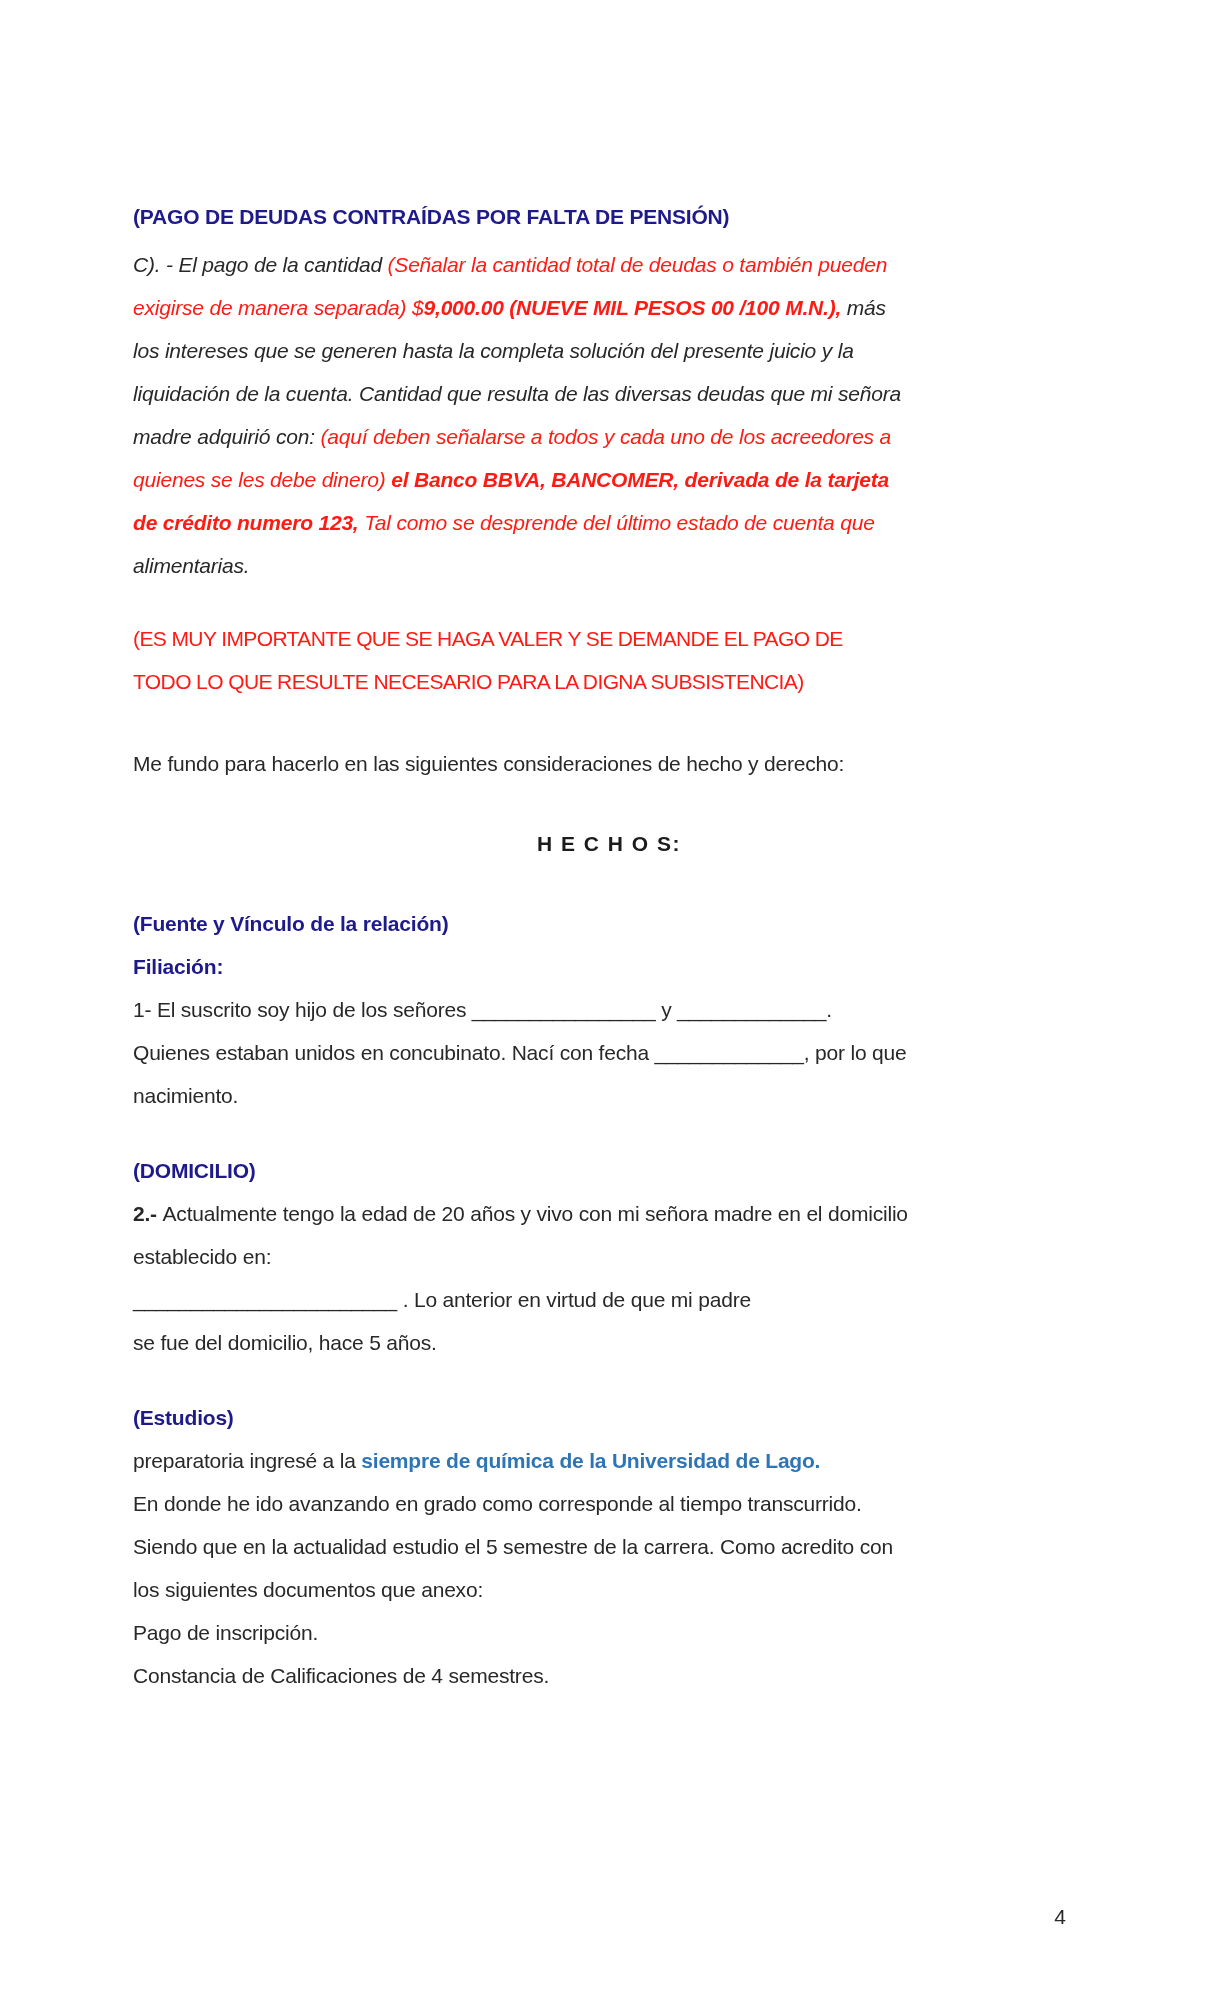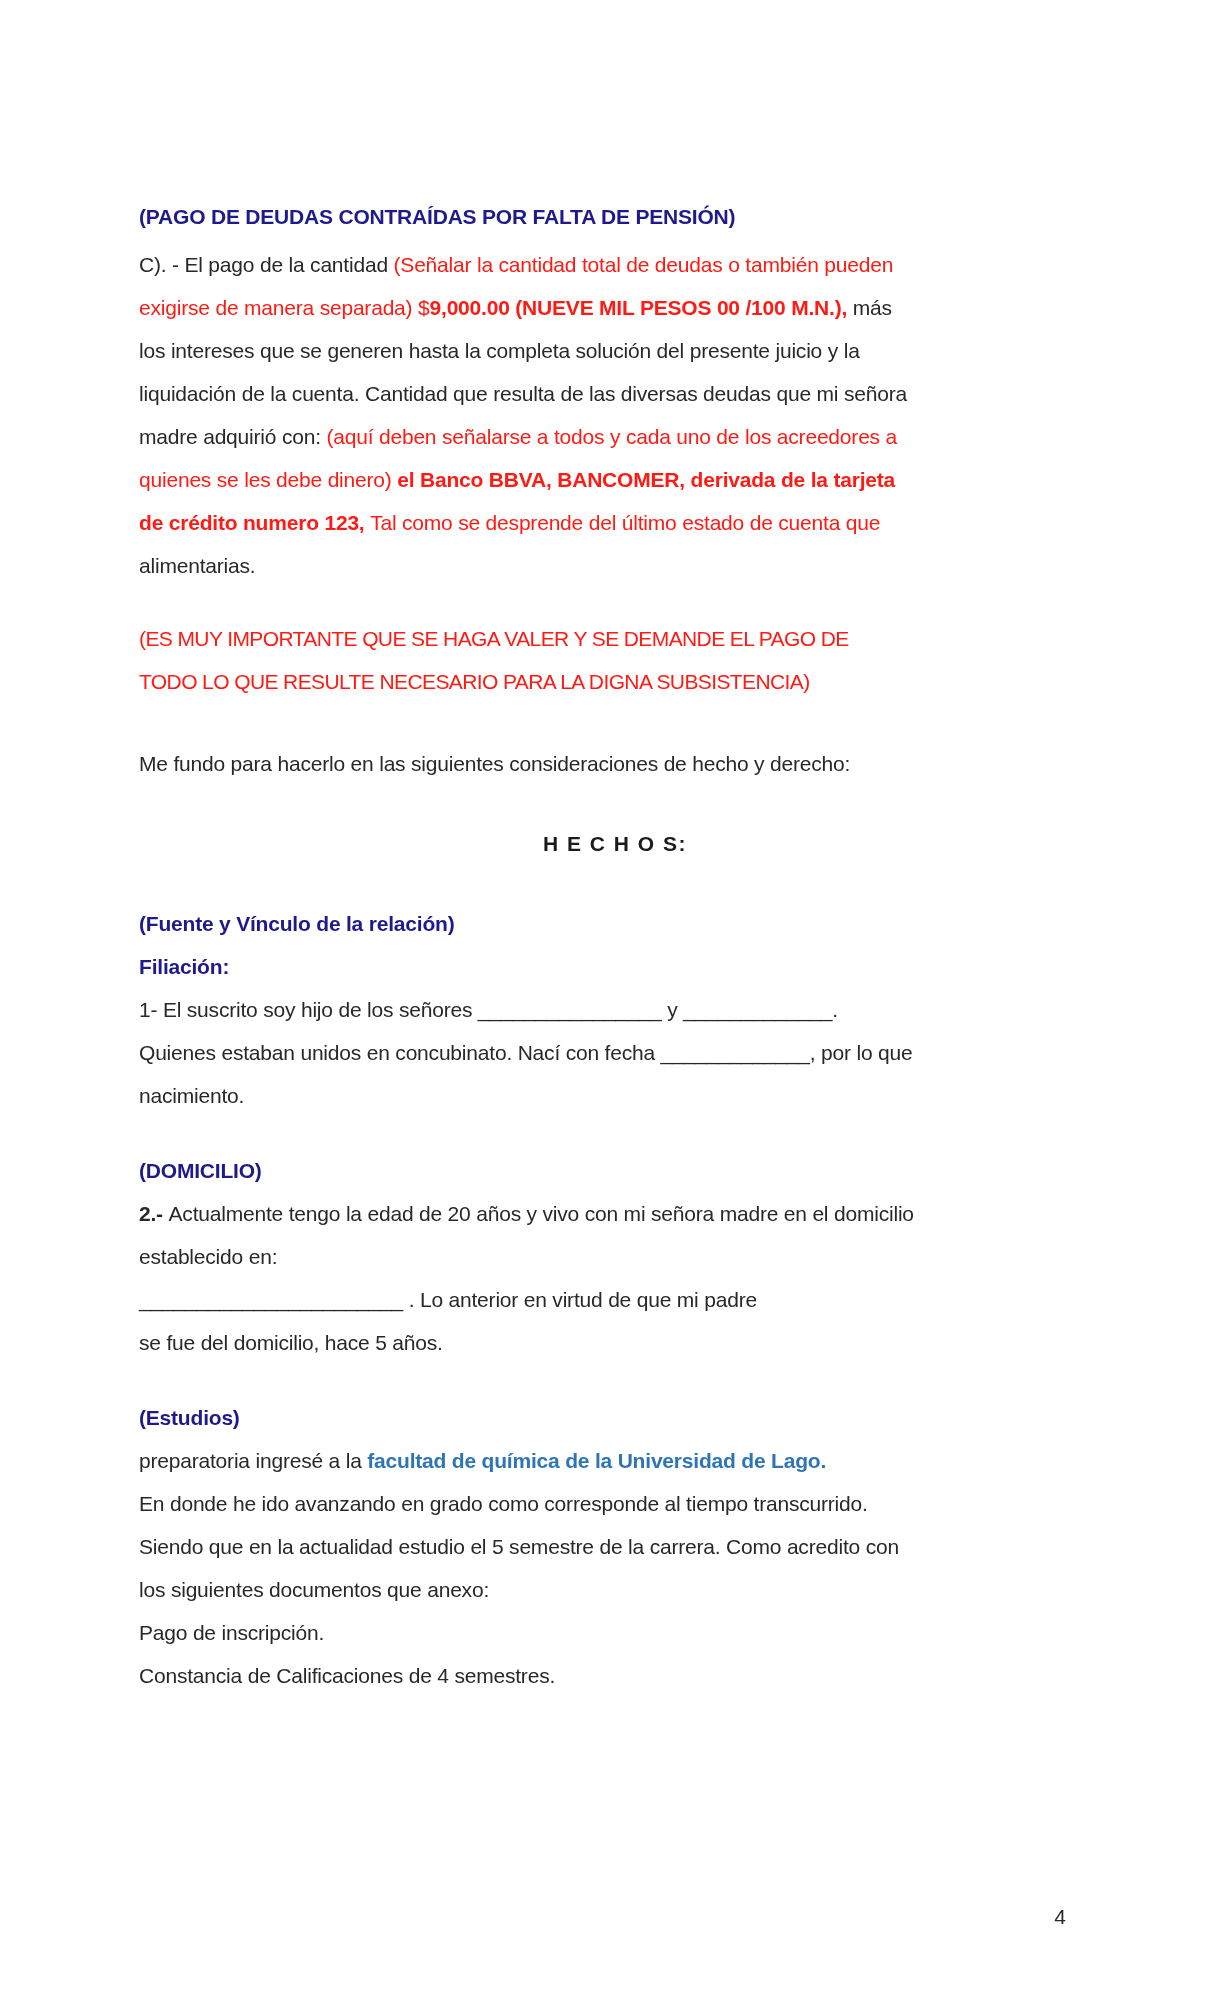--- a/index.html
+++ b/index.html
@@ -22,29 +22,28 @@
     overflow:hidden;
   }
   .doc{
     position:absolute;
     left:133px;
     top:195px;
     width:952px;
     font-size:21px;
     letter-spacing:-0.2px;
     color:var(--body);
-    margin-left:6px;
   }
   .para{margin:0;padding:0;}
   .line{
     height:43px;
     line-height:43px;
     white-space:pre;
   }
-  .gap-sm{margin-top:5px;}
+  .gap-sm{margin-top:5px;font-style:italic;}
   .gap-md{margin-top:30px;}
   .gap-lg{margin-top:39px;}
   .gap-xl{margin-top:37px;}
   .gap-sec{margin-top:32px;}
   .center{text-align:center;}
   .seg{white-space:pre;}
   .seg-b{color:var(--body);}
   .seg-bb{color:var(--body);font-weight:700;}
   .seg-r{color:var(--red);}
   .seg-rb{color:var(--red);font-weight:700;}
@@ -101,21 +100,21 @@
       </div>
     <div class="para gap-sec">
         <div class="line"><span class="seg seg-n">(DOMICILIO)</span></div>
         <div class="line"><span class="seg seg-bb">2.- </span><span class="seg seg-b">Actualmente tengo la edad de 20 años y vivo con mi señora madre en el domicilio</span></div>
         <div class="line"><span class="seg seg-b">establecido en:</span></div>
         <div class="line"><span class="seg seg-b">_______________________ . Lo anterior en virtud de que mi padre</span></div>
         <div class="line"><span class="seg seg-b">se fue del domicilio, hace 5 años.</span></div>
       </div>
     <div class="para gap-sec">
         <div class="line"><span class="seg seg-n">(Estudios)</span></div>
-        <div class="line"><span class="seg seg-b">preparatoria ingresé a la </span><span class="seg seg-u">facultad de química de la Universidad de Lago.</span></div>
+        <div class="line"><span class="seg seg-b">preparatoria ingresé a la </span><span class="seg seg-u">siempre de química de la Universidad de Lago.</span></div>
         <div class="line"><span class="seg seg-b">En donde he ido avanzando en grado como corresponde al tiempo transcurrido.</span></div>
         <div class="line"><span class="seg seg-b">Siendo que en la actualidad estudio el 5 semestre de la carrera. Como acredito con</span></div>
         <div class="line"><span class="seg seg-b">los siguientes documentos que anexo:</span></div>
         <div class="line"><span class="seg seg-b">Pago de inscripción.</span></div>
         <div class="line"><span class="seg seg-b">Constancia de Calificaciones de 4 semestres.</span></div>
       </div>
   </div>
   <div class="page-number">4</div>
 </div>
 

